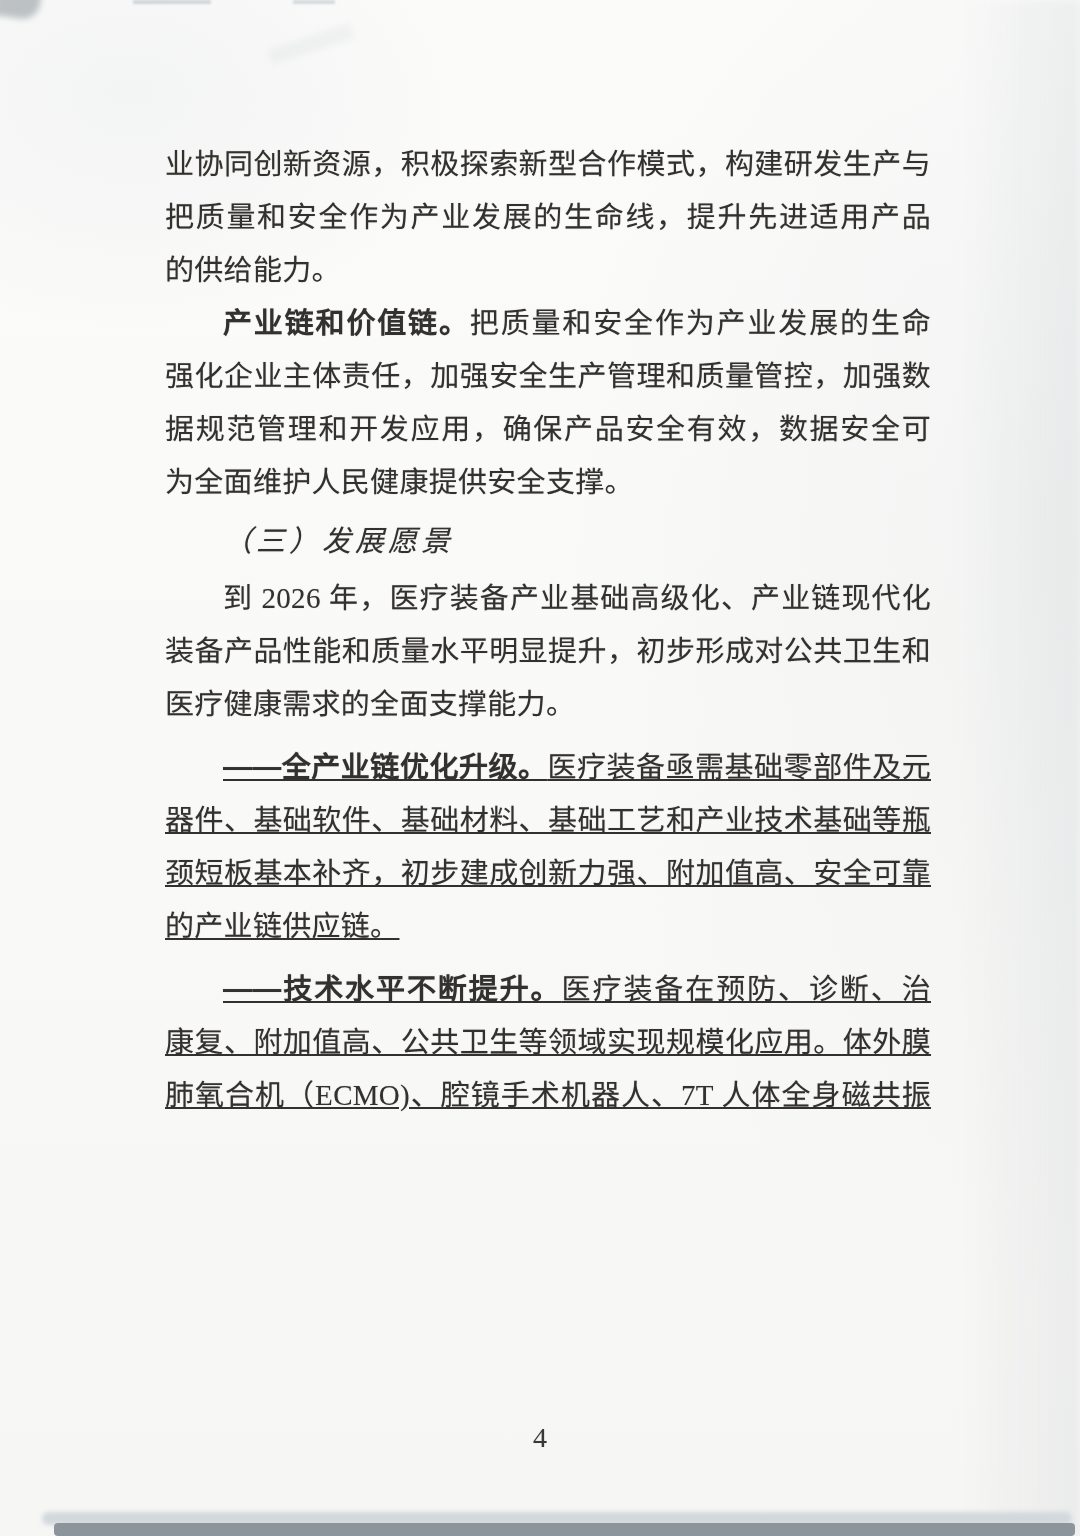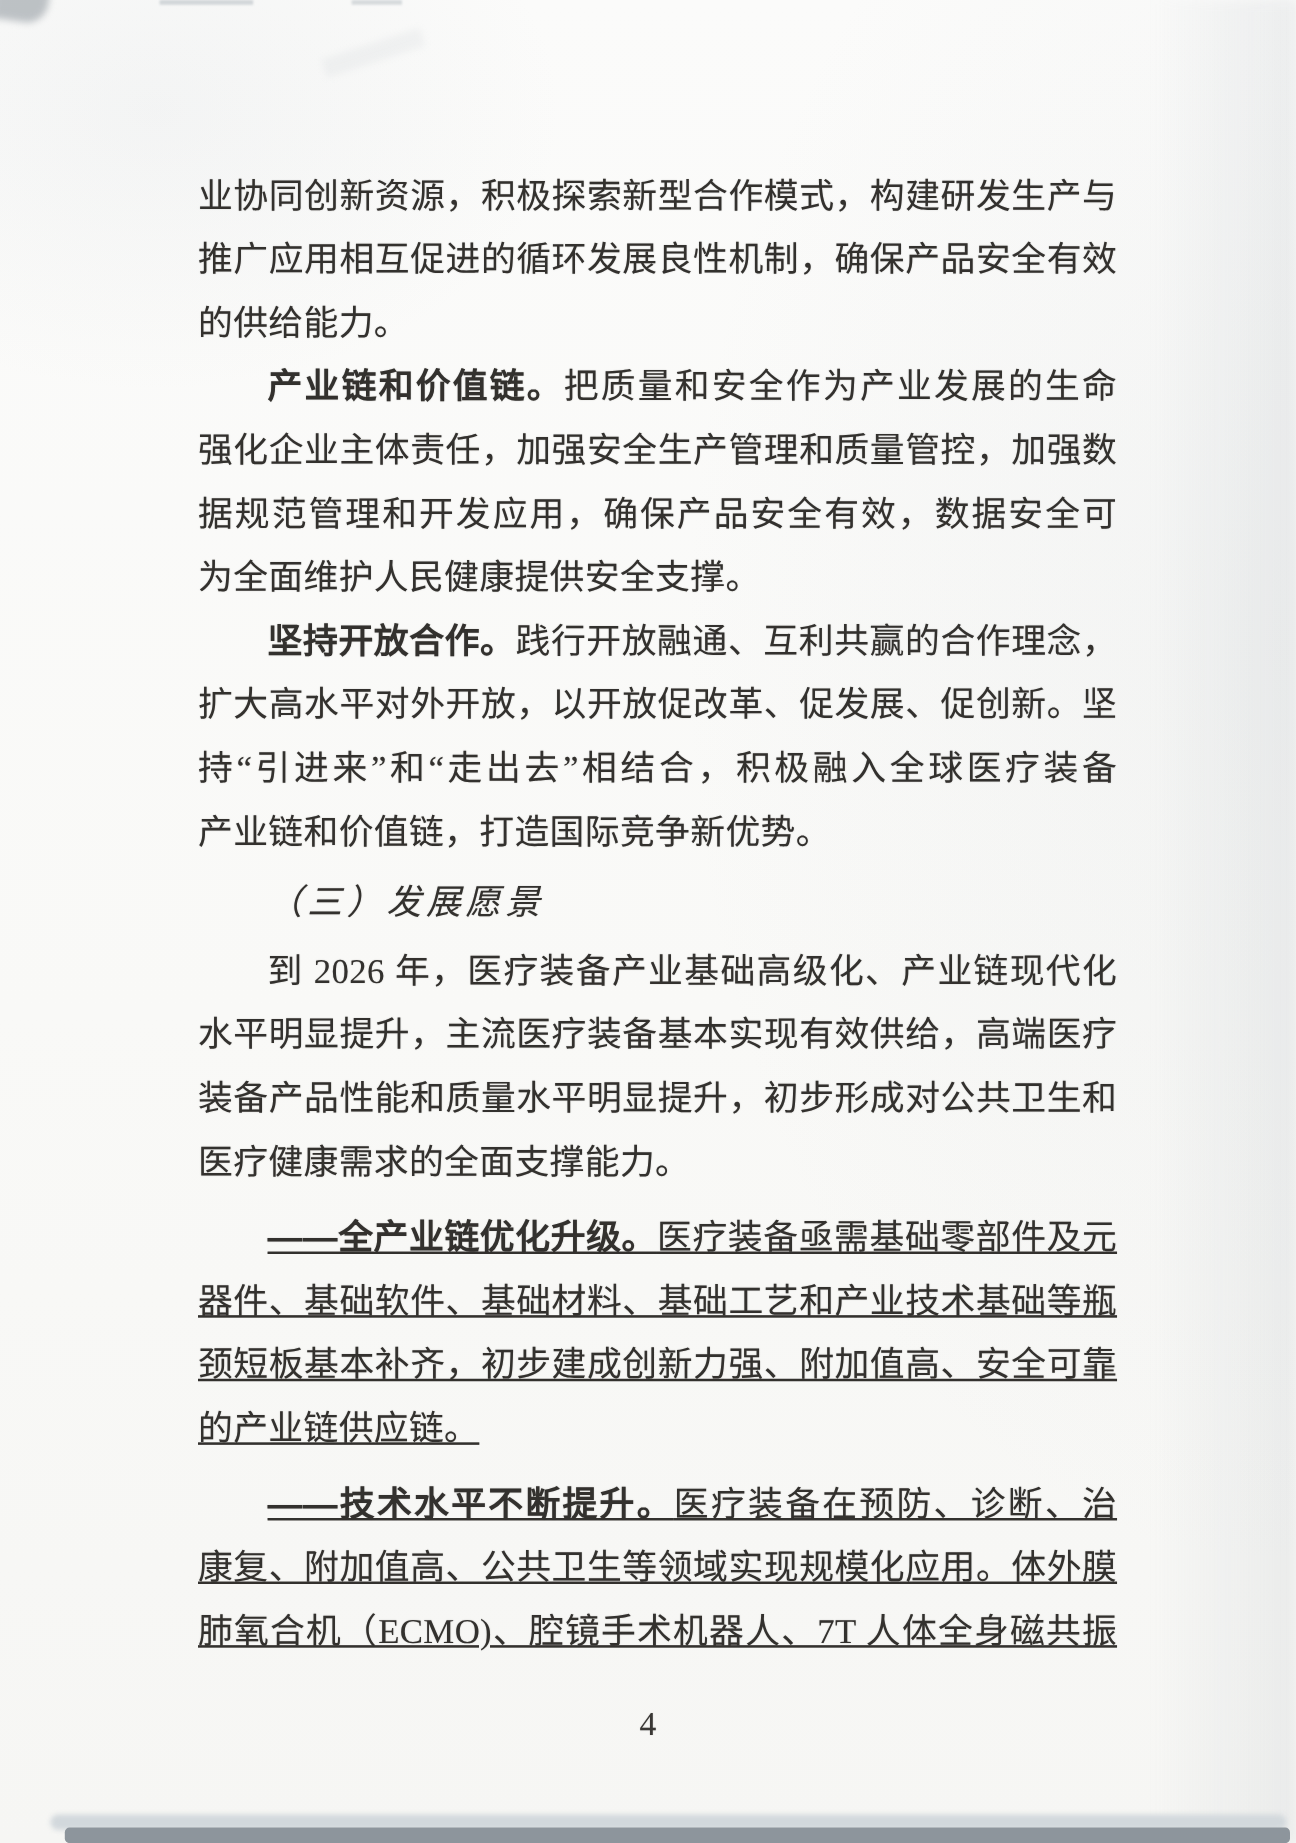--- a/index.html
+++ b/index.html
@@ -90,41 +90,34 @@
 
   <div class="corner-mark"></div>
   <div class="top-edge-streak-1"></div>
   <div class="top-edge-streak-2"></div>
   <div class="faint-smudge"></div>
   <div class="right-shade"></div>
 
   <div class="content" id="doc-body">
       <div class="para body">
         <div class="line fill">业协同创新资源，积极探索新型合作模式，构建研发生产与</div>
-        <div class="line fill">推广应用相互促进的循环发展良性机制，确保产品安全有效</div>
+        <div class="line fill">把质量和安全作为产业发展的生命线，提升先进适用产品</div>
         <div class="line">的供给能力。</div>
       </div>
       <div class="para body">
         <div class="line fill indent"><span class="lead">产业链和价值链。</span>把质量和安全作为产业发展的生命线，</div>
         <div class="line fill">强化企业主体责任，加强安全生产管理和质量管控，加强数</div>
         <div class="line fill">据规范管理和开发应用，确保产品安全有效，数据安全可靠，</div>
         <div class="line">为全面维护人民健康提供安全支撑。</div>
       </div>
-      <div class="para body">
-        <div class="line fill indent"><span class="lead">坚持开放合作。</span>践行开放融通、互利共赢的合作理念，</div>
-        <div class="line fill">扩大高水平对外开放，以开放促改革、促发展、促创新。坚</div>
-        <div class="line fill">持“引进来”和“走出去”相结合，积极融入全球医疗装备</div>
-        <div class="line">产业链和价值链，打造国际竞争新优势。</div>
-      </div>
       <div class="para heading">
         <div class="line indent">（三）发展愿景</div>
       </div>
       <div class="para body">
         <div class="line fill indent">到 2026 年，医疗装备产业基础高级化、产业链现代化</div>
-        <div class="line fill">水平明显提升，主流医疗装备基本实现有效供给，高端医疗</div>
         <div class="line fill">装备产品性能和质量水平明显提升，初步形成对公共卫生和</div>
         <div class="line">医疗健康需求的全面支撑能力。</div>
       </div>
       <div class="para body spaced">
         <div class="line fill indent"><span class="lead">——全产业链优化升级。</span>医疗装备亟需基础零部件及元</div>
         <div class="line fill">器件、基础软件、基础材料、基础工艺和产业技术基础等瓶</div>
         <div class="line fill">颈短板基本补齐，初步建成创新力强、附加值高、安全可靠</div>
         <div class="line">的产业链供应链。</div>
       </div>
       <div class="para body spaced">

